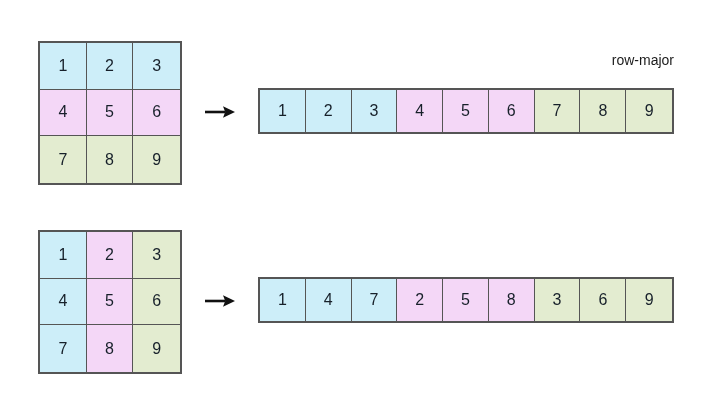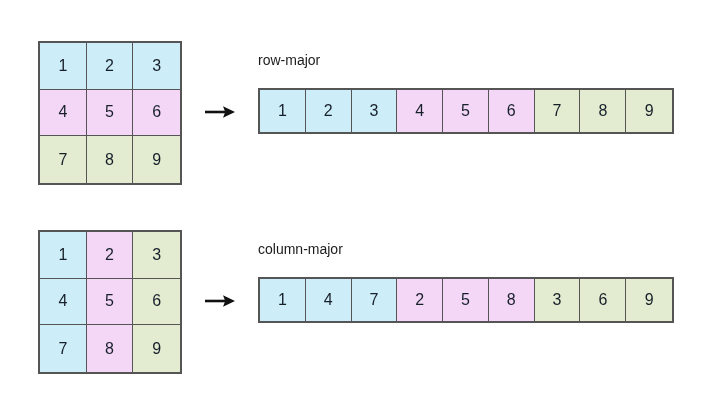--- a/index.html
+++ b/index.html
@@ -73,21 +73,21 @@
     justify-content: center;
   }
   .arrow svg { display: block; }
 
   
   .array-label {
     position: absolute;
     left: 258px;
     top: 53px;
     width: 416px;
-    text-align: left;
+    text-align: right;
     font-size: 14px;
     color: #1b1b1b;
     line-height: 1;
     white-space: nowrap;
   }
 
   
   .array {
     position: absolute;
     left: 258px;
@@ -173,21 +173,20 @@
       <div class="cell fill-green">9</div>
     </div>
 
     <div class="arrow">
       <svg width="32" height="20" viewBox="0 0 32 20" aria-hidden="true">
         <path d="M1 10 H21" stroke="#111111" stroke-width="2.6" fill="none"></path>
         <path d="M31 10 L19 4.2 L21.2 10 L19 15.8 Z" fill="#111111"></path>
       </svg>
     </div>
 
-    <div class="array-label">column-major</div>
 
     <div class="array">
       <div class="cell fill-blue">1</div>
       <div class="cell fill-blue">4</div>
       <div class="cell fill-blue">7</div>
       <div class="cell fill-pink">2</div>
       <div class="cell fill-pink">5</div>
       <div class="cell fill-pink">8</div>
       <div class="cell fill-green">3</div>
       <div class="cell fill-green">6</div>

